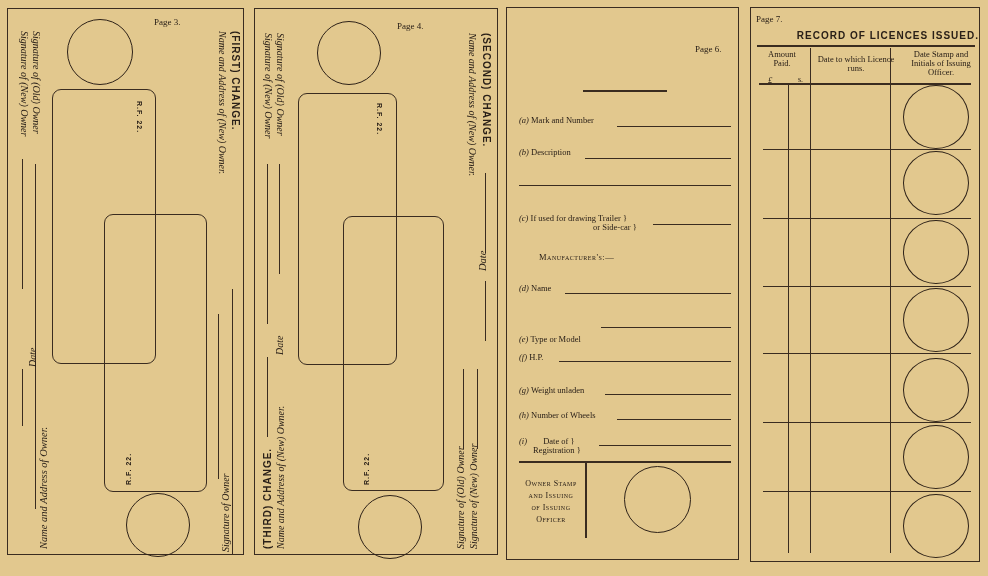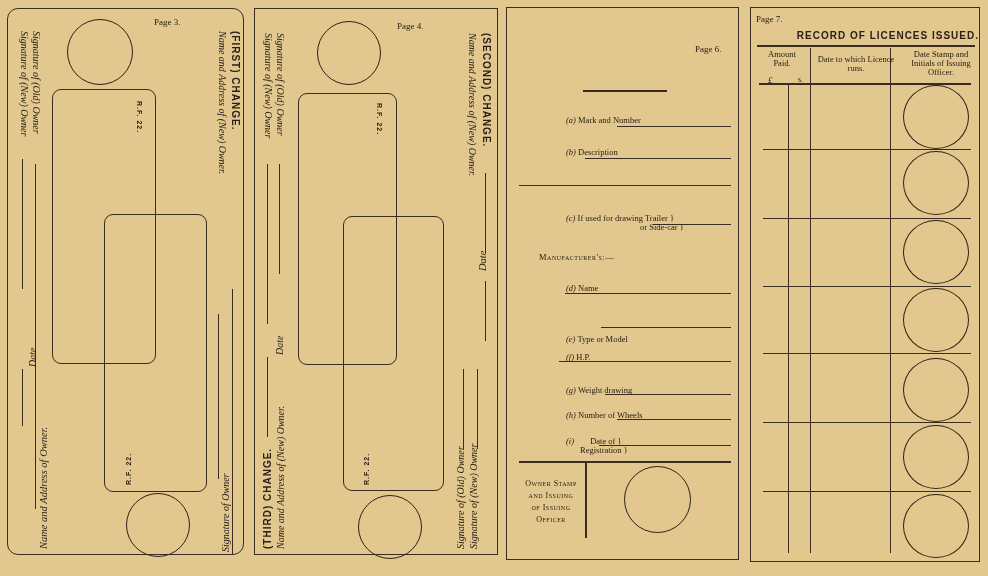--- a/index.html
+++ b/index.html
@@ -13,28 +13,28 @@
   .abs { position:absolute; }
   .line { position:absolute; background:#3a2c20; }
   .circle { position:absolute; border:1.6px solid #2e2218; border-radius:50%; box-sizing:border-box; }
   .rbox { position:absolute; border:1.4px solid #3a2c20; border-radius:9px; box-sizing:border-box; }
   .rot-cw { position:absolute; transform-origin:0 0; transform:rotate(90deg); white-space:nowrap; }
   .rot-ccw { position:absolute; transform-origin:0 0; transform:rotate(-90deg); white-space:nowrap; }
   .bold-sans { font-family:"Liberation Sans", sans-serif; font-weight:bold; letter-spacing:1px; }
   .ital { font-style:italic; }
   .pg { font-size:9px; font-family:"Liberation Serif", serif; }
   .sc { font-variant:small-caps; letter-spacing:0.5px; }
-  .field { position:absolute; left:12px; font-size:8.5px; white-space:nowrap;margin-left:47px; }
+  .field { position:absolute; left:12px; font-size:8.5px; white-space:nowrap; }
   .field-line { position:absolute; height:1.3px; background:#3a2c20; }
   .th { position:absolute; font-size:8.5px; text-align:center; line-height:9px; }
 </style>
 </head>
 <body>
 
-<div class="panel" style="left:7px;top:8px;width:237px;height:547px;border-radius:11px;">
+<div class="panel" style="left:7px;top:8px;width:237px;height:547px;">
   <span class="abs pg" style="left:146px;top:8px;">Page 3.</span>
 
   <div class="rot-cw bold-sans" style="left:233px;top:22px;font-size:10px;">(FIRST) CHANGE.</div>
   <div class="rot-cw ital" style="left:220px;top:22px;font-size:10px;">Name and Address of (New) Owner.</div>
 
   <div class="rot-cw ital" style="left:34px;top:22px;font-size:10px;">Signature of (Old) Owner</div>
   <div class="line" style="left:27px;top:155px;width:1.3px;height:345px;"></div>
   <div class="rot-cw ital" style="left:22px;top:22px;font-size:10px;">Signature of (New) Owner</div>
   <div class="line" style="left:14px;top:150px;width:1.3px;height:130px;"></div>
 
@@ -112,21 +112,21 @@
 
   <div class="field" style="top:275px;"><span class="ital">(d)</span> <span>Name</span></div>
   <div class="field-line" style="left:58px;top:285px;width:166px;"></div>
 
   <div class="field" style="top:326px;"><span class="ital">(e)</span> <span>Type or Model</span></div>
   <div class="field-line" style="left:94px;top:319px;width:130px;"></div>
 
   <div class="field" style="top:344px;"><span class="ital">(f)</span> <span>H.P.</span></div>
   <div class="field-line" style="left:52px;top:353px;width:172px;"></div>
 
-  <div class="field" style="top:377px;"><span class="ital">(g)</span> <span>Weight drawing</span></div>
+  <div class="field" style="top:377px;"><span class="ital">(g)</span> <span>Weight unladen</span></div>
   <div class="field-line" style="left:98px;top:386px;width:126px;"></div>
 
   <div class="field" style="top:402px;"><span class="ital">(h)</span> <span>Number of Wheels</span></div>
   <div class="field-line" style="left:110px;top:411px;width:114px;"></div>
 
   <div class="field" style="top:429px;line-height:9px;">
     <span class="ital">(i)</span> <span style="padding-left:14px;text-align:right;">Date of</span> }<br>
     <span style="padding-left:14px;">Registration</span> }
   </div>
   <div class="field-line" style="left:92px;top:437px;width:132px;"></div>

